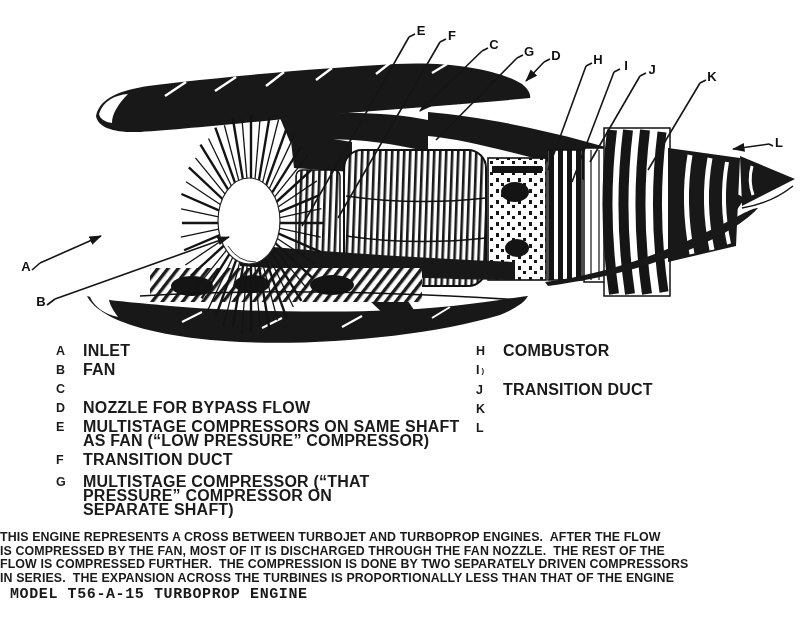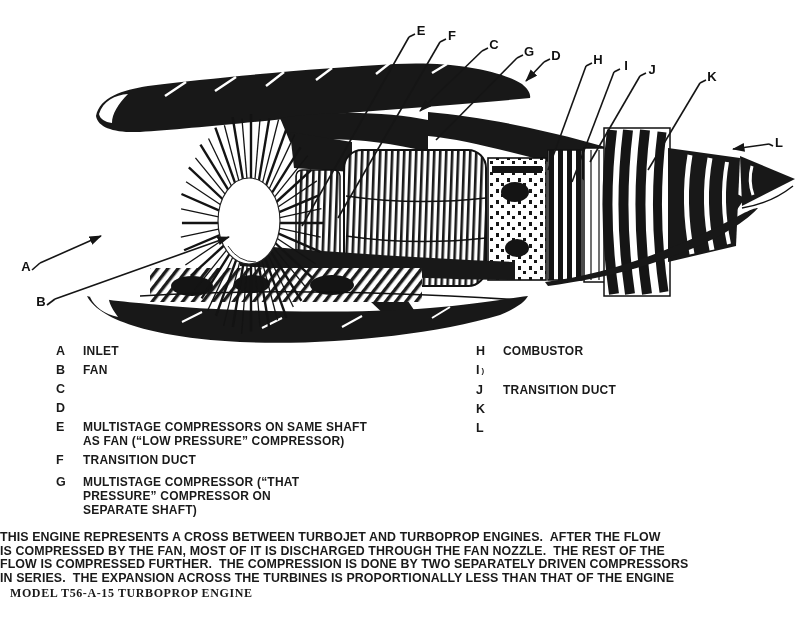--- a/index.html
+++ b/index.html
@@ -6,25 +6,25 @@
   .page{position:relative;width:800px;height:619px;background:#ffffff;overflow:hidden;
         font-family:"Liberation Sans",sans-serif;color:#1a1a1a;}
   svg.diagram{position:absolute;left:0;top:0;}
   .legend-col{position:absolute;top:344px;}
   .col-left{left:56px;width:340px;}
   .col-right{left:476px;width:316px;}
   .leg-item{display:flex;margin-bottom:5px;}
   .col-left .leg-item:nth-child(7){margin-top:8px;}
   .leg-letter{flex:none;width:27px;font-weight:bold;font-size:12.5px;line-height:14px;}
   .leg-letter .sfx{font-size:8px;font-weight:bold;margin-left:2px;vertical-align:1px;}
-  .leg-text{font-weight:bold;font-size:12px;line-height:14px;letter-spacing:.2px;white-space:pre;}
+  .leg-text{font-weight:bold;font-size:16px;line-height:14px;letter-spacing:.2px;white-space:pre;}
   .caption{position:absolute;left:0;top:531px;width:795px;font-weight:bold;font-size:12.4px;
            line-height:13.5px;letter-spacing:.1px;white-space:pre;}
-  .model{position:absolute;left:10px;top:586px;font-family:Liberation Serif, serif;
-         font-weight:bold;font-size:12px;letter-spacing:.6px;}
+  .model{position:absolute;left:10px;top:586px;font-family:Liberation Mono, monospace;
+         font-weight:bold;font-size:15px;letter-spacing:.6px;}
   .callout-letter{font:bold 13px "Liberation Sans",sans-serif;fill:#111;}
   .leader{stroke:#151515;stroke-width:1.6;fill:none;}
 </style>
 </head>
 <body>
 
 <div class="page">
 
   <svg class="diagram" width="800" height="345" viewBox="0 0 800 345">
     <defs>
@@ -264,20 +264,21 @@
       </div>
       <div class="leg-item">
         <span class="leg-letter">B</span>
         <div class="leg-text">FAN</div>
       </div>
       <div class="leg-item">
         <span class="leg-letter">C</span>
       </div>
       <div class="leg-item">
         <span class="leg-letter">D</span>
+        <div class="leg-text">NOZZLE FOR BYPASS FLOW</div>
       </div>
       <div class="leg-item">
         <span class="leg-letter">E</span>
         <div class="leg-text">MULTISTAGE COMPRESSORS ON SAME SHAFT
 AS FAN (“LOW PRESSURE” COMPRESSOR)</div>
       </div>
       <div class="leg-item">
         <span class="leg-letter">F</span>
         <div class="leg-text">TRANSITION DUCT</div>
       </div>

